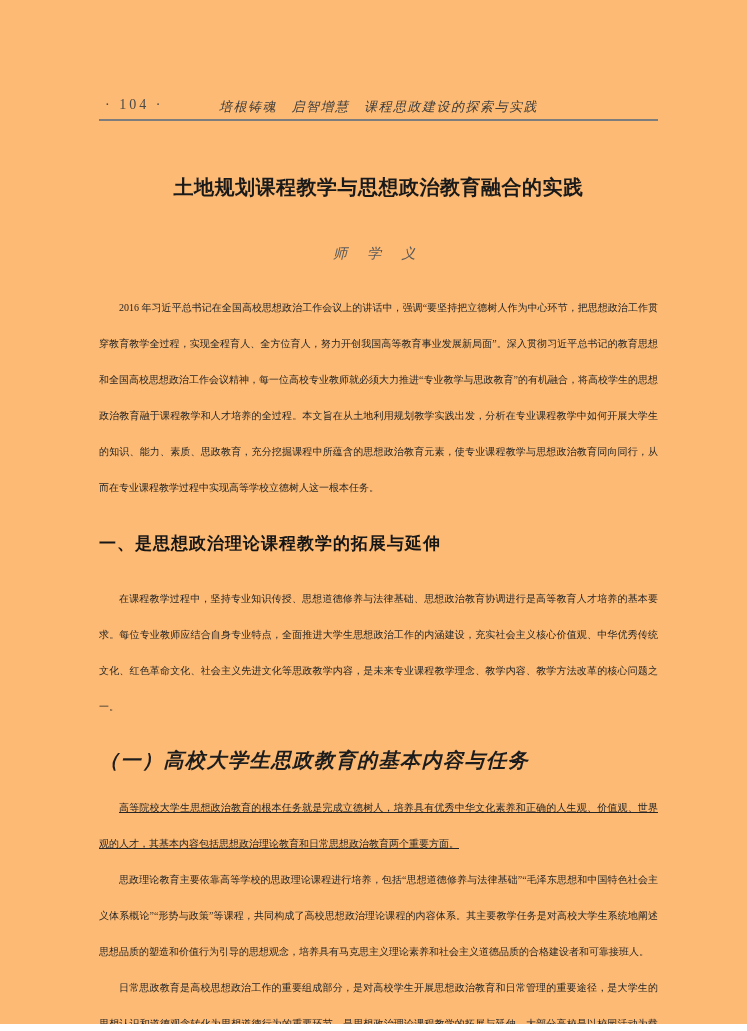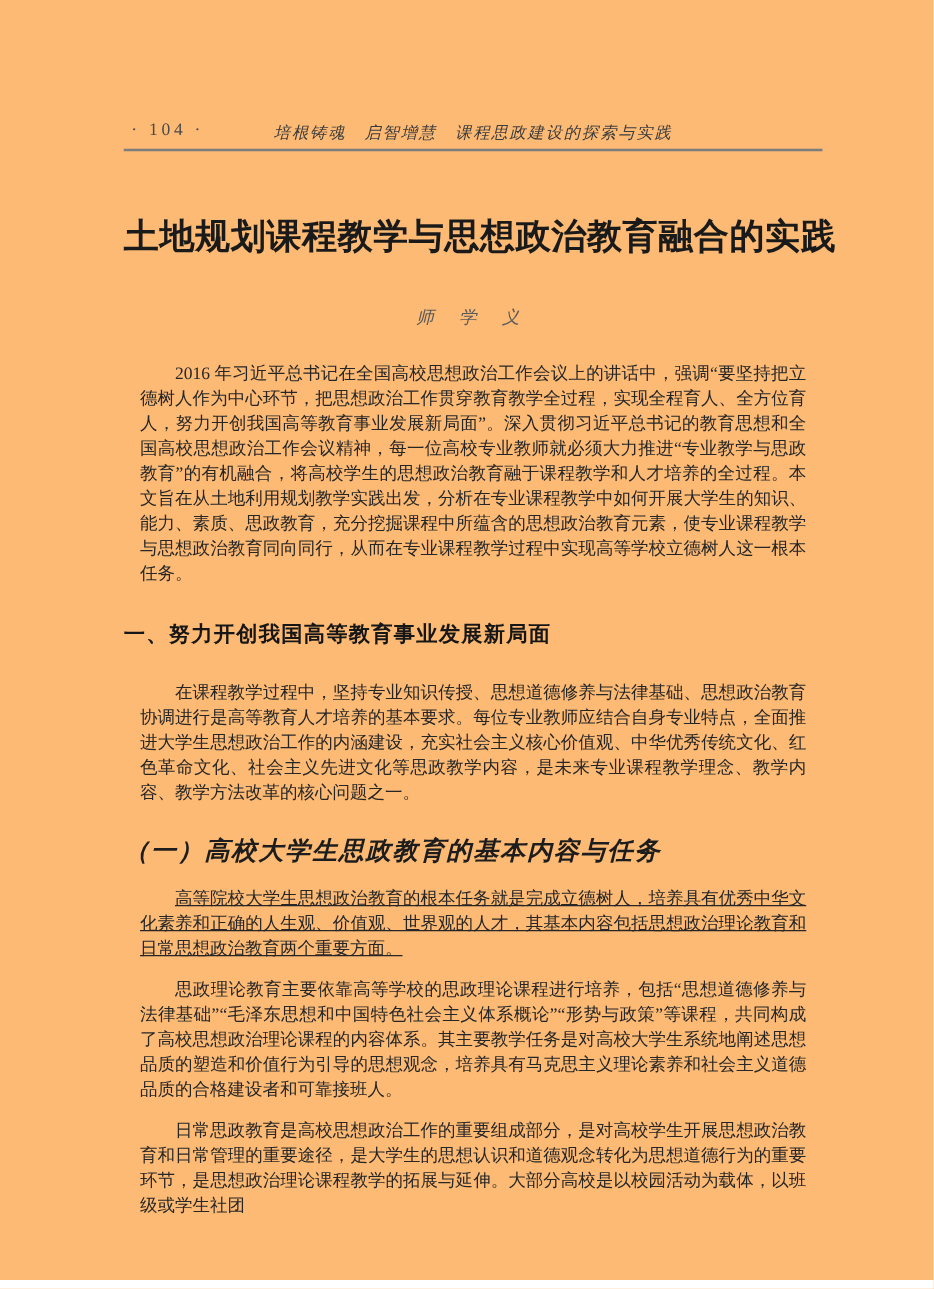--- a/index.html
+++ b/index.html
@@ -42,42 +42,42 @@
     text-align: right;
   }
   .header-rule {
     margin-top: 5px;
     height: 2px;
     background: #7d7d7d;
   }
   h1.article-title {
     margin: 50px 0 0 0;
     text-align: center;
-    font-family: Liberation Sans, sans-serif;
+    font-family: Liberation Mono, monospace;
     font-weight: bold;
-    font-size: 28px;
+    font-size: 20px;
     line-height: 36px;
     letter-spacing: 0.5px;
     color: #1a1a1a;
     white-space: nowrap;
   }
   .author {
     margin-top: 38px;
     text-align: center;
     font-size: 14px;
     color: #5a5a5a;
     letter-spacing: 0.6em;
     font-style: italic;
   }
   .body-para {
-    margin: 13px;
+    margin: 0;
     text-indent: 2em;
     text-align: justify;
-    font-size: 14px;
-    line-height: 20px;
+    font-size: 10px;
+    line-height: 36px;
     color: #262626;
   }
   .intro-para {
     margin-top: 27px;
   }
   h2.section-heading {
     margin: 26px 0 0 0;
     font-family: "Liberation Sans", "DejaVu Sans", sans-serif;
     font-weight: bold;
     font-size: 17px;
@@ -111,21 +111,21 @@
   </header>
 
   <div class="header-rule"></div>
 
   <h1 class="article-title">土地规划课程教学与思想政治教育融合的实践</h1>
 
   <div class="author">师 学 义</div>
 
   <p class="body-para intro-para">2016 年习近平总书记在全国高校思想政治工作会议上的讲话中，强调“要坚持把立德树人作为中心环节，把思想政治工作贯穿教育教学全过程，实现全程育人、全方位育人，努力开创我国高等教育事业发展新局面”。深入贯彻习近平总书记的教育思想和全国高校思想政治工作会议精神，每一位高校专业教师就必须大力推进“专业教学与思政教育”的有机融合，将高校学生的思想政治教育融于课程教学和人才培养的全过程。本文旨在从土地利用规划教学实践出发，分析在专业课程教学中如何开展大学生的知识、能力、素质、思政教育，充分挖掘课程中所蕴含的思想政治教育元素，使专业课程教学与思想政治教育同向同行，从而在专业课程教学过程中实现高等学校立德树人这一根本任务。</p>
 
-  <h2 class="section-heading">一、努力开创我国高等教育事业发展新局面</h2>
+  <h2 class="section-heading">一、是思想政治理论课程教学的拓展与延伸</h2>
 
   <p class="body-para section-para">在课程教学过程中，坚持专业知识传授、思想道德修养与法律基础、思想政治教育协调进行是高等教育人才培养的基本要求。每位专业教师应结合自身专业特点，全面推进大学生思想政治工作的内涵建设，充实社会主义核心价值观、中华优秀传统文化、红色革命文化、社会主义先进文化等思政教学内容，是未来专业课程教学理念、教学内容、教学方法改革的核心问题之一。</p>
 
   <h3 class="subsection-heading">（一）高校大学生思政教育的基本内容与任务</h3>
 
   <p class="body-para sub-para-first">高等院校大学生思想政治教育的根本任务就是完成立德树人，培养具有优秀中华文化素养和正确的人生观、价值观、世界观的人才，其基本内容包括思想政治理论教育和日常思想政治教育两个重要方面。</p>
 
   <p class="body-para">思政理论教育主要依靠高等学校的思政理论课程进行培养，包括“思想道德修养与法律基础”“毛泽东思想和中国特色社会主义体系概论”“形势与政策”等课程，共同构成了高校思想政治理论课程的内容体系。其主要教学任务是对高校大学生系统地阐述思想品质的塑造和价值行为引导的思想观念，培养具有马克思主义理论素养和社会主义道德品质的合格建设者和可靠接班人。</p>
 
   <p class="body-para">日常思政教育是高校思想政治工作的重要组成部分，是对高校学生开展思想政治教育和日常管理的重要途径，是大学生的思想认识和道德观念转化为思想道德行为的重要环节，是思想政治理论课程教学的拓展与延伸。大部分高校是以校园活动为载体，以班级或学生社团</p>

